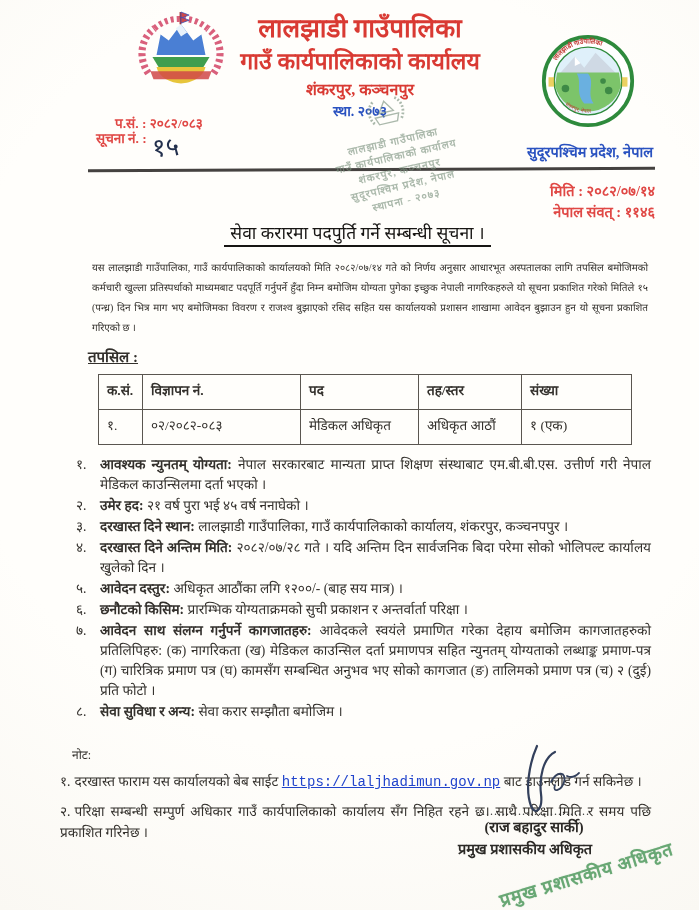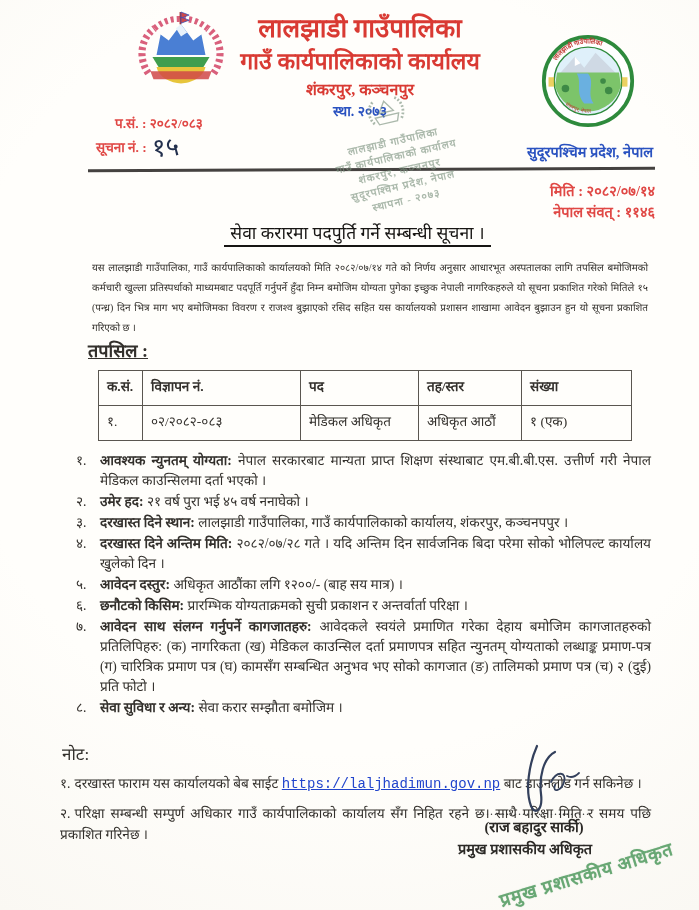--- a/index.html
+++ b/index.html
@@ -14,50 +14,50 @@
   
   .emblem-left{position:absolute;left:130px;top:10px;width:102px;height:102px;}
   .seal-right{position:absolute;left:541px;top:34px;width:94px;height:94px;}
   .head-center{position:absolute;left:180px;top:12px;width:360px;text-align:center;}
   .muni{font-size:26px;font-weight:bold;color:var(--header_red);line-height:34px;}
   .office{font-size:23px;font-weight:bold;color:var(--header_red);line-height:32px;}
   .addr{font-size:16px;font-weight:bold;color:var(--header_red);line-height:24px;}
   .estd{font-size:14px;font-weight:bold;color:var(--blue);line-height:20px;}
   .ref-line{position:absolute;left:96px;font-size:13.5px;font-weight:bold;color:var(--label_red);}
   .ref1{top:114px;margin-left:19px;}
-  .ref2{top:138px;}
+  .ref2{top:129px;}
   .hand-num{position:absolute;left:152px;top:128px;font-size:26px;color:#23304d;
     transform:rotate(-4deg);font-family:"DejaVu Sans",sans-serif;font-weight:normal;}
   .province{position:absolute;right:46px;top:141px;font-size:14.5px;font-weight:bold;color:var(--blue);}
   .rule{position:absolute;left:88px;top:168px;width:567px;height:3px;background:#454240;transform:rotate(-0.25deg);}
   .date-line{position:absolute;right:44px;font-size:14.5px;font-weight:bold;color:var(--label_red);font-family:Liberation Serif, serif;}
   .d1{top:180px;}
   .d2{top:201px;}
   
   .center-stamp{position:absolute;left:300px;top:92px;width:190px;text-align:center;
     transform:rotate(-13deg);color:var(--faint_stamp);opacity:.62;pointer-events:none;}
   .center-stamp .st-emblem{width:46px;height:38px;margin:0 auto;}
   .center-stamp .st-line{font-size:10.5px;line-height:15px;font-weight:bold;letter-spacing:1px;white-space:nowrap;}
   
   .flow{position:absolute;left:60px;top:220px;width:595px;}
   .title{width:auto;text-align:center;font-size:17.5px;font-weight:normal;color:#171513;}
   .title span{border-bottom:2px solid #171513;padding:0 6px 2px 6px;}
   .para{margin:14px 0 0 32px;margin-right:7px;font-size:10px;line-height:20px;text-align:justify;color:#33302c;}
-  .tapsil{margin:0 0 0 28px;font-size:18px;font-weight:bold;text-decoration:underline;color:#33302c;}
+  .tapsil{margin:8px 0 0 28px;font-size:15px;font-weight:bold;text-decoration:underline;color:#33302c;}
   table.notice{border-collapse:collapse;margin:8px 0 0 38px;table-layout:fixed;}
   table.notice th,table.notice td{border:1.5px solid #5a5650;font-size:13.5px;
     padding:6px 6px 10px 8px;text-align:left;vertical-align:top;font-weight:bold;color:#33302c;}
   table.notice td{font-weight:normal;}
   .c0{width:44px}.c1{width:158px}.c2{width:118px}.c3{width:103px}.c4{width:110px}
   .items{margin:10px 0 0 16px;}
   .item{display:flex;font-size:13.6px;line-height:20px;color:#33302c;margin-bottom:1px;}
   .item .num{flex:none;width:24px;}
   .item .txt{flex:1;text-align:justify;padding-right:4px;font-family:Liberation Serif, serif;}
   .item .lbl{font-weight:bold;}
-  .note-label{margin:24px 0 0 2px;font-size:17px;color:#33302c;}
+  .note-label{margin:24px 0 0 12px;font-size:12px;color:#33302c;}
   .note{margin:8px 0 0 0;font-size:13.6px;line-height:21px;color:#33302c;text-align:justify;padding-right:4px;}
   .note .nnum{margin-right:4px;}
   a.doc-link{color:var(--link_blue);text-decoration:underline;font-family:Liberation Mono, monospace;font-size:14px;}
   
   .sig-block{position:absolute;right:60px;top:806px;width:210px;text-align:center;}
   .sig-dots{font-size:12px;letter-spacing:1px;color:#444;line-height:10px;}
   .sig-name{font-size:14.5px;font-weight:bold;color:#2c2a27;line-height:22px;}
   .sig-title{font-size:14.5px;font-weight:bold;color:#2c2a27;line-height:22px;margin-right:18px;}
   .sig-scribble{position:absolute;right:110px;top:742px;width:90px;height:80px;}
   .green-stamp{position:absolute;right:22px;top:862px;transform:rotate(-17deg);

